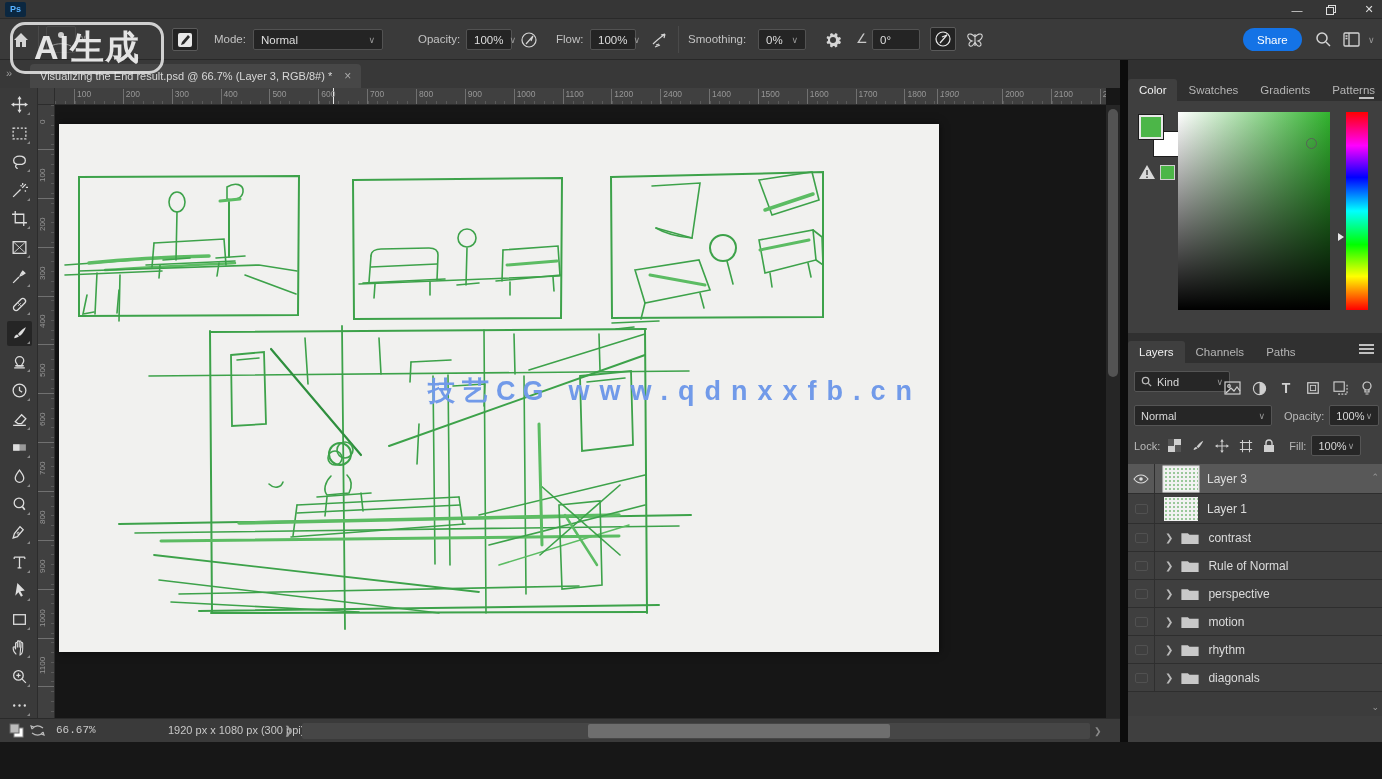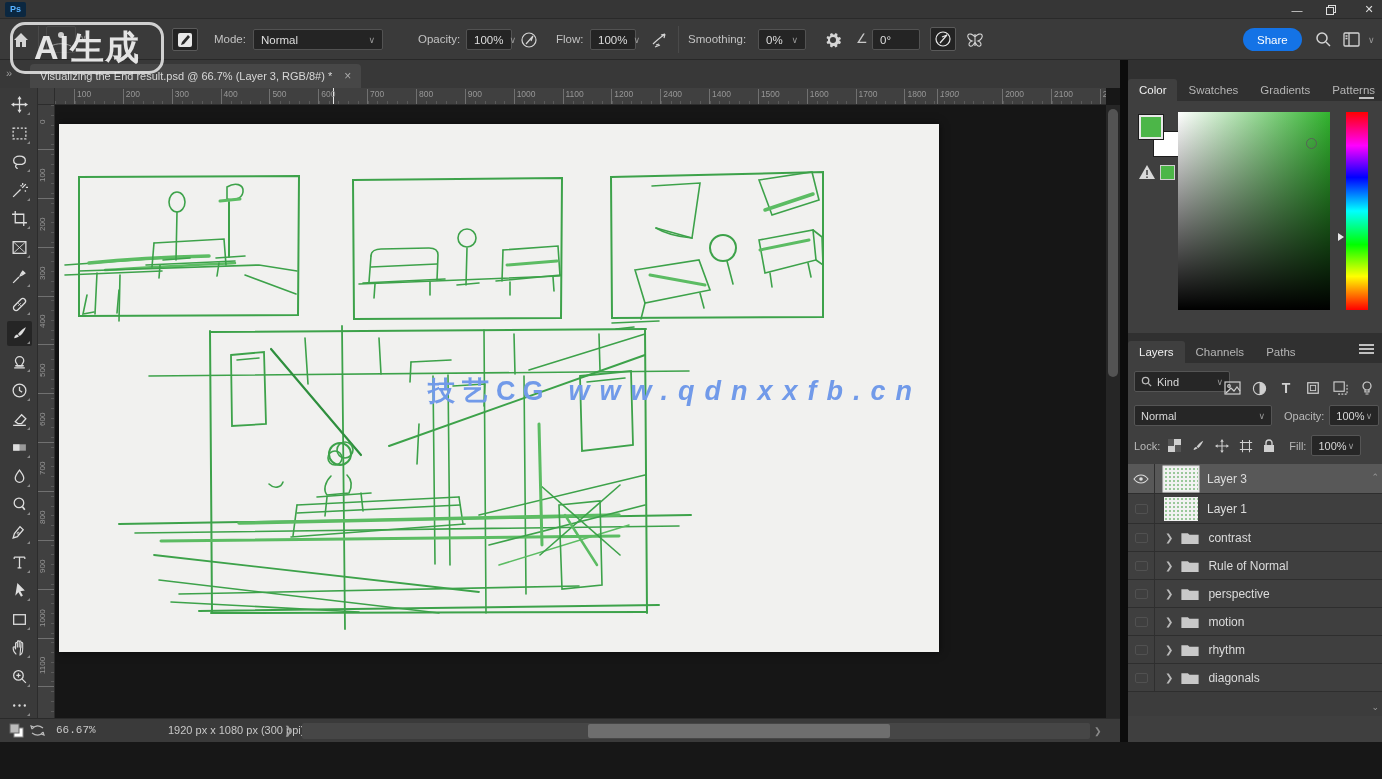--- a/index.html
+++ b/index.html
@@ -116,21 +116,21 @@
 
   
   .captionbar { left:0; top:742px; width:1382px; height:37px; background:#000; z-index:20; display:flex; align-items:center; }
   .captionbar span { margin-left:17px; font-size:19px; font-weight:bold; color:#fff; letter-spacing:.2px; }
 
   
   .ai-badge { left:10px; top:22px; width:154px; height:52px; border:3.5px solid rgba(235,235,235,.85); border-radius:15px;
               display:flex; align-items:center; justify-content:center; z-index:50;
               font-size:34px; font-weight:bold; color:rgba(243,243,243,.92); letter-spacing:1px; }
   .site-mark { left:428px; top:373px; z-index:40; white-space:nowrap; font-weight:bold; color:#719ae9; font-size:27px; letter-spacing:7px; }
-  .site-mark .url { margin-left:18px; letter-spacing:10px;font-style:italic; }
+  .site-mark .url { margin-left:18px; letter-spacing:10px; }
 
   .statusrow .mini-sw { position:absolute; left:9px; top:4px; }
   .statusrow .mini-arr { position:absolute; left:30px; top:5px; }
   svg { display:block; }
 </style>
 </head>
 <body>
 
 <div class="app">
 

